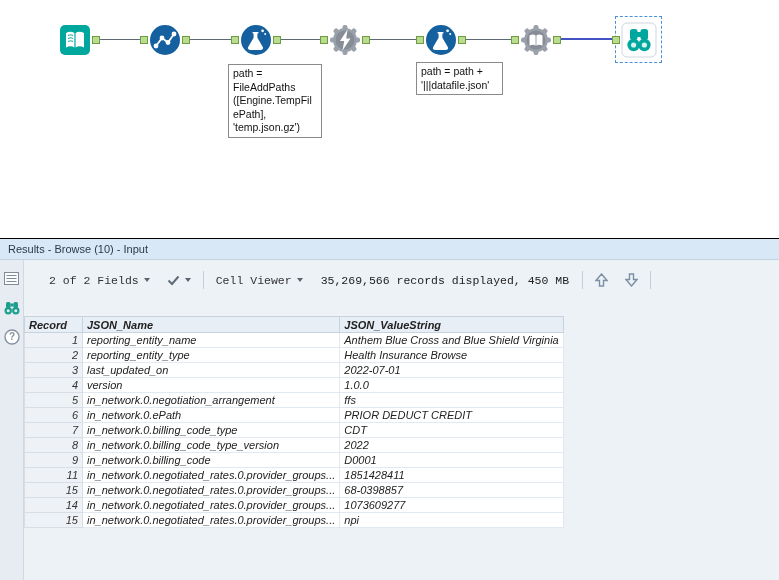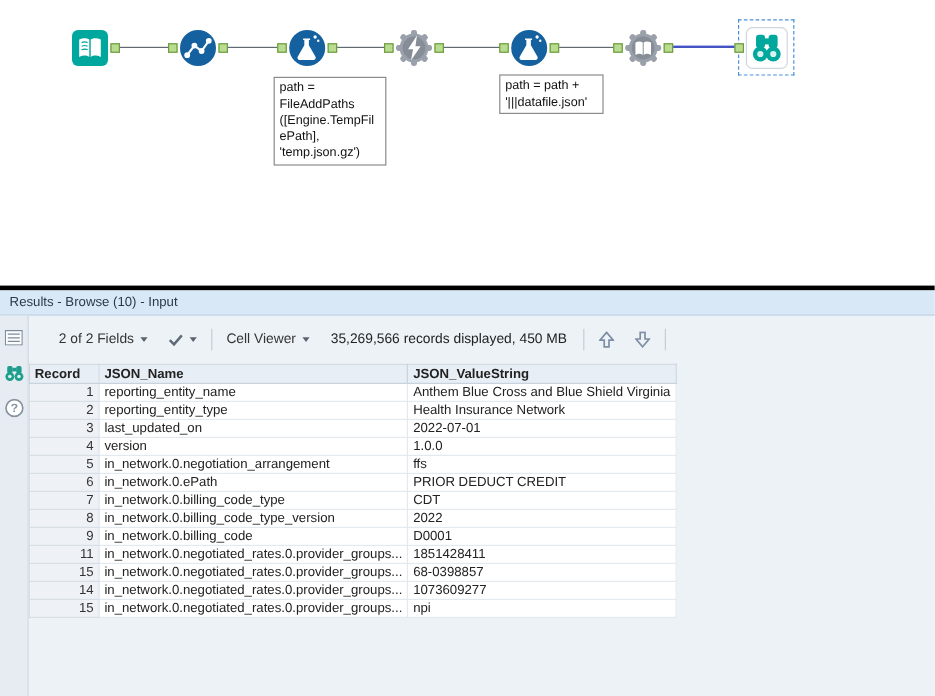--- a/index.html
+++ b/index.html
@@ -25,41 +25,41 @@
   .annotation {
     position:absolute; background:#ffffff; border:1px solid #8a8a8a;
     font-size:10.5px; line-height:13.5px; padding:2px 4px;
     white-space:pre-line; color:#111;
   }
   .annotation-1 { left:228px; top:64px; width:94px; }
   .annotation-2 { left:416px; top:62px; width:87px; }
 
   
   .results { position:absolute; left:0; top:238px; width:779px; height:342px;
-    background:#edf2f7; border-top:4px solid #000000; }
+    background:#edf2f7; border-top:1px solid #000000; }
   .results-header { height:21px; background:#d9e8f6; border-bottom:1px solid #c2d3e2;
     display:flex; align-items:center; padding-left:8px; font-size:11px; color:#2b3a48; }
   .results-body { display:flex; height:320px; }
   .strip { width:24px; background:#e7ecf2; border-right:1px solid #d0d8e0;
     display:flex; flex-direction:column; align-items:center; padding-top:10px; gap:12px; }
   .strip-icon { width:17px; height:17px; display:flex; align-items:center; justify-content:center; }
   .content { flex:1; display:flex; flex-direction:column; }
 
   .toolbar { height:40px; display:flex; align-items:center; padding-left:20px; gap:7px;
-    font-size:11.5px; color:#333; }
+    font-size:11.5px; color:#333;font-family:Liberation Mono, monospace; }
   .tb-btn { display:flex; align-items:center; gap:5px; padding:3px 5px; cursor:default; }
   .caret { width:0; height:0; border-left:3.5px solid transparent;
     border-right:3.5px solid transparent; border-top:4px solid #5a646e; }
   .sep { width:1px; height:18px; background:#c5cdd6; }
   .records-info { margin:12px 6px; color:#222; }
   .arrow-btn { padding:0 5px; display:flex; align-items:center; }
 
   .grid-area { flex:1; position:relative; background:#edf2f7; overflow:hidden; }
   table.grid { border-collapse:collapse; table-layout:fixed; background:#ffffff;
-    font-size:11px; position:absolute; left:0; top:0; }
+    font-size:11px; position:absolute; left:0; top:16px;font-style:italic; }
   .grid col.c-rec  { width:58px; }
   .grid col.c-name { width:233px; }
   .grid col.c-val  { width:216px; }
   .grid th { background:#e8eef5; border:1px solid #c9d3dd; font-weight:bold;
     text-align:left; padding:1px 4px; height:16px; font-size:11px; color:#222;
     white-space:nowrap; overflow:hidden; }
   .grid td { border:1px solid #e3e9f0; padding:0 4px; height:15px; line-height:14px;
     white-space:nowrap; overflow:hidden; color:#222; }
   .grid td.rec { background:#eef2f6; text-align:right; border-color:#d7dee6; color:#333; }
 </style>
@@ -265,21 +265,21 @@
           </thead>
           <tbody>
               <tr>
                 <td class="rec">1</td>
                 <td>reporting_entity_name</td>
                 <td>Anthem Blue Cross and Blue Shield Virginia</td>
               </tr>
               <tr>
                 <td class="rec">2</td>
                 <td>reporting_entity_type</td>
-                <td>Health Insurance Network</td>
+                <td>Health Insurance Browse</td>
               </tr>
               <tr>
                 <td class="rec">3</td>
                 <td>last_updated_on</td>
                 <td>2022-07-01</td>
               </tr>
               <tr>
                 <td class="rec">4</td>
                 <td>version</td>
                 <td>1.0.0</td>

